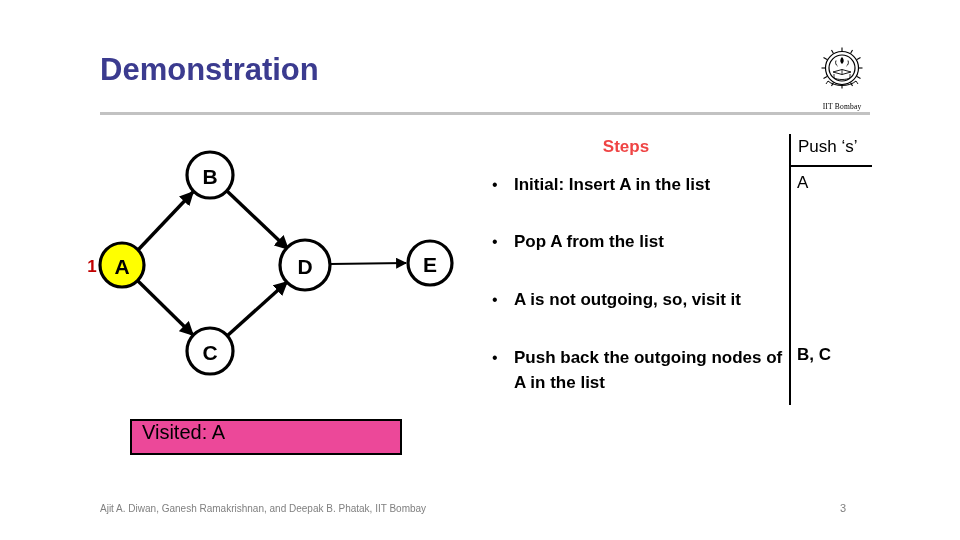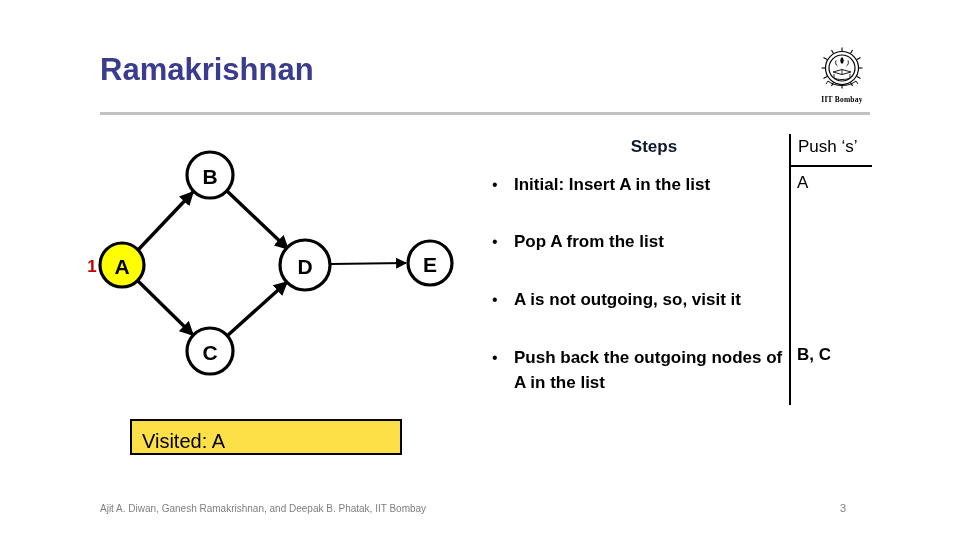--- a/index.html
+++ b/index.html
@@ -47,23 +47,23 @@
     text-align: center;
   }
   #logo-mark {
     width: 50px;
     height: 50px;
     margin: 0 auto;
     display: block;
   }
   #logo-caption {
     font-size: 7.5px;
-    font-weight: bold;
-    color: #000000;
-    margin-top: 1px;
+    font-weight: normal;
+    color: #000000;
+    margin-top: 8px;
     font-family: "Liberation Serif", serif;
     letter-spacing: 0.2px;
   }
 
   
   #graph-area {
     position: absolute;
     left: 80px;
     top: 135px;
     width: 400px;
@@ -101,42 +101,42 @@
     dominant-baseline: central;
   }
 
   
   #visited-box {
     position: absolute;
     left: 130px;
     top: 419px;
     width: 272px;
     height: 36px;
-    background: #fde047;
+    background: #ec4899;
     border: 2px solid #000000;
     box-sizing: border-box;
     display: flex;
-    align-items: flex-end;
+    align-items: flex-start;
     padding-left: 10px;
   }
   #visited-text {
     font-size: 20px;
     color: #000000;
   }
 
   
   #steps-header {
     position: absolute;
-    left: 516px;
+    left: 488px;
     top: 137px;
     width: 276px;
     text-align: center;
     font-size: 17px;
     font-weight: bold;
-    color: #0f172a;
+    color: #ef4444;
   }
   #list-header {
     position: absolute;
     left: 798px;
     top: 137px;
     font-size: 17px;
     color: #000000;
     white-space: nowrap;
   }
   #list-header-rule {
@@ -212,21 +212,21 @@
     top: 502px;
     font-size: 11px;
     color: #808080;
   }
 </style>
 </head>
 <body>
 
 <div id="slide">
 
-  <div id="slide-title">Ramakrishnan</div>
+  <div id="slide-title">Demonstration</div>
   <div id="title-rule"></div>
 
   <div id="logo-block">
     <svg id="logo-mark" viewBox="0 0 100 100">
       <g stroke="#000" stroke-width="2.4" fill="none">
 
         <circle cx="50" cy="48" r="33"></circle>
         <circle cx="50" cy="48" r="26"></circle>
         <g stroke-width="2.2">
           <line x1="50" y1="15" x2="50" y2="7"></line>

